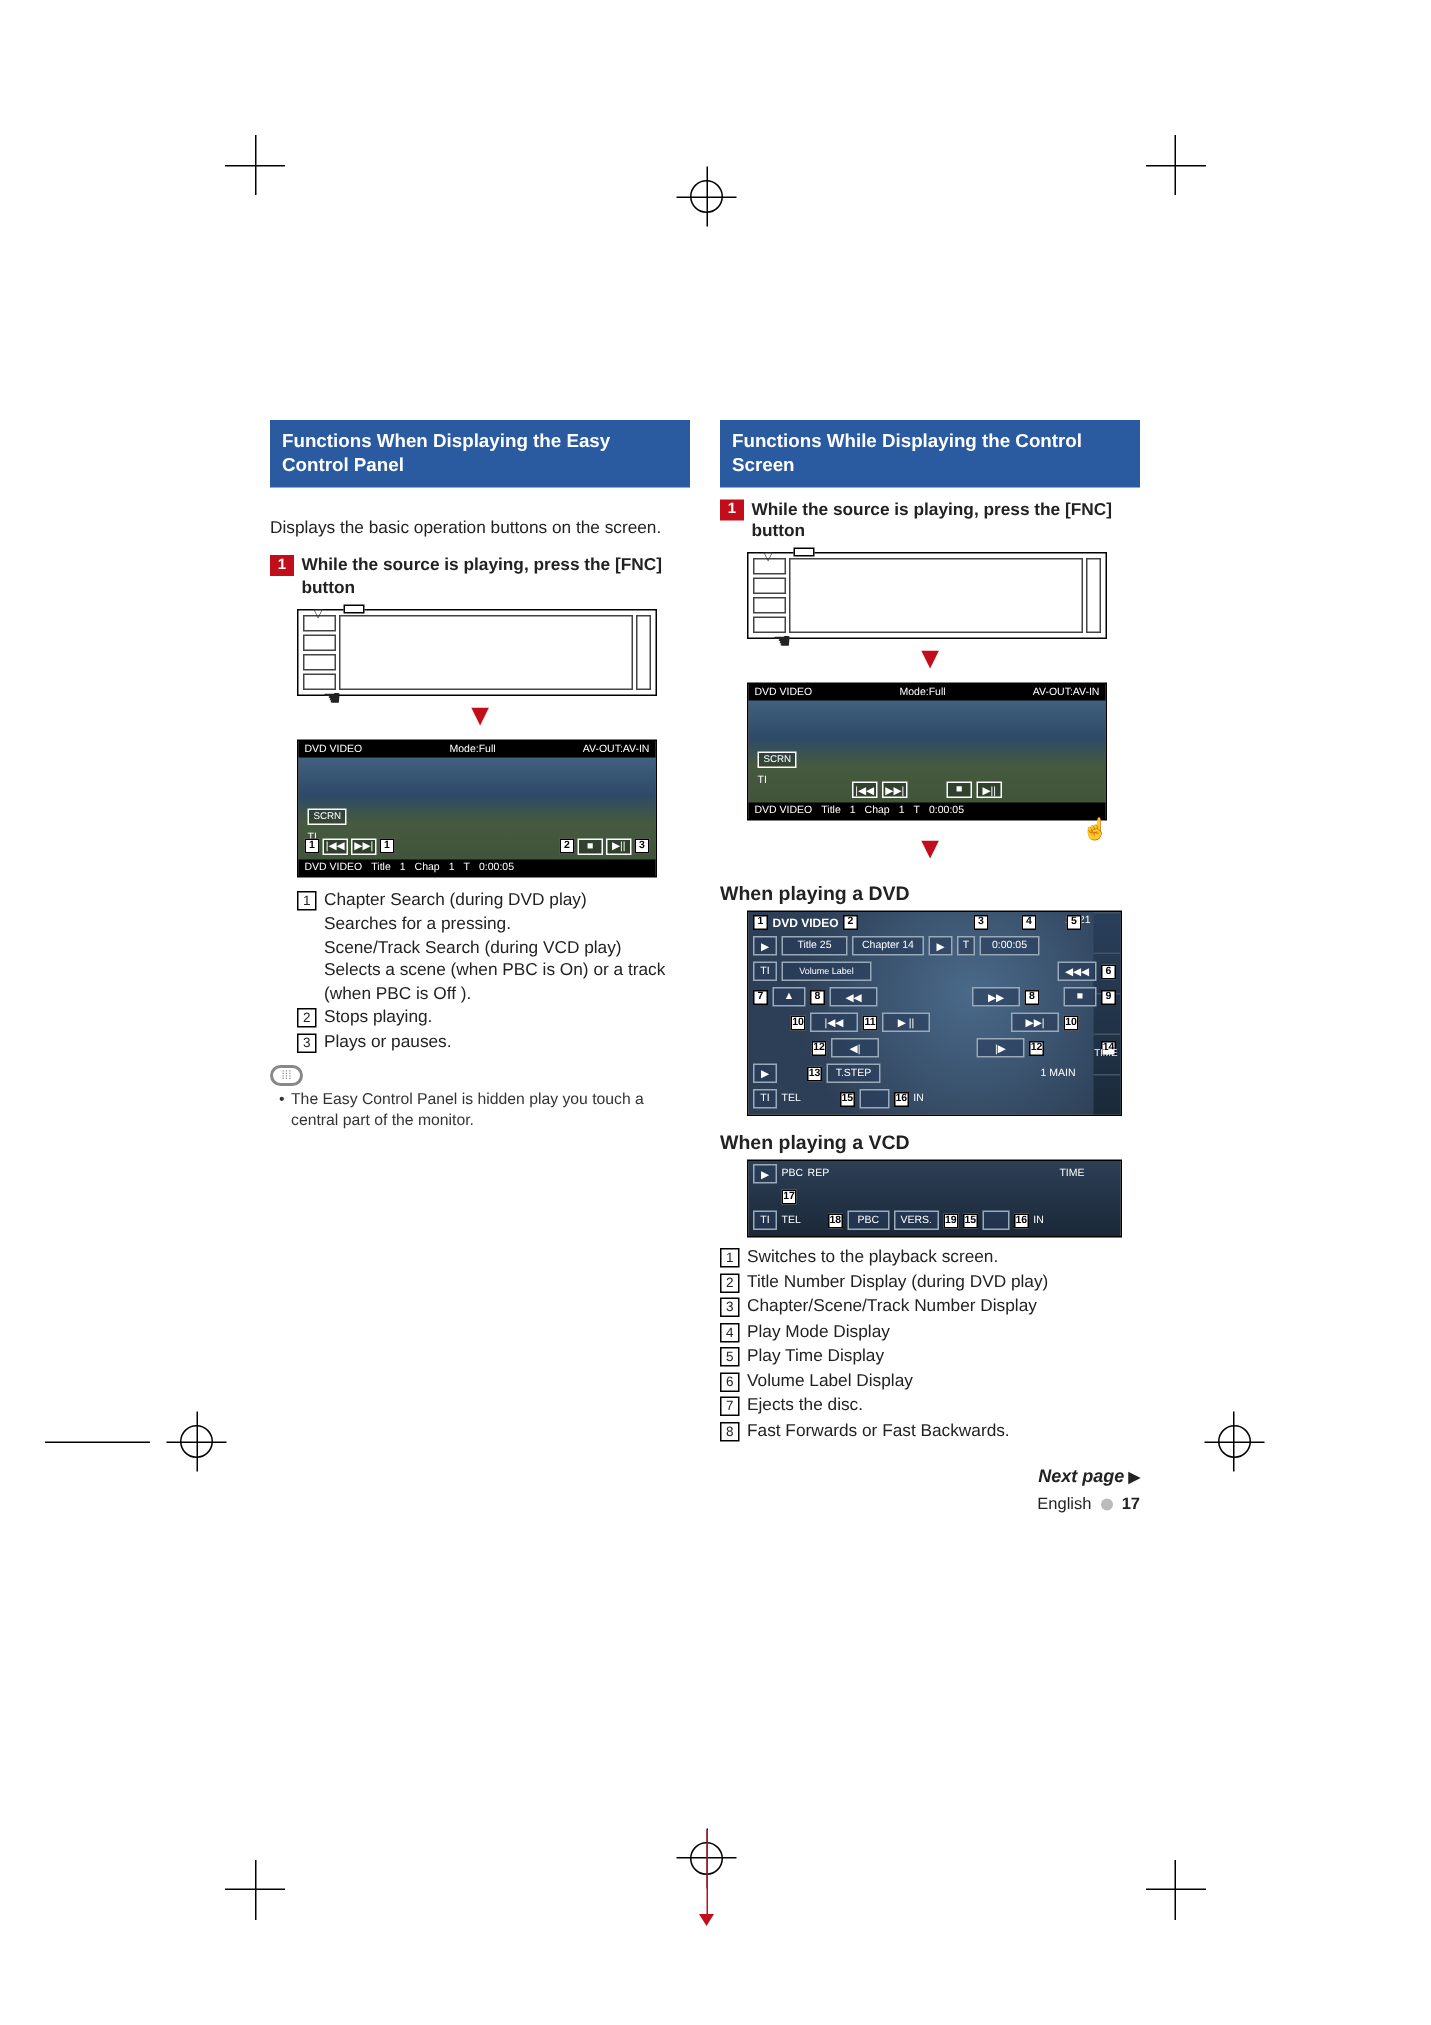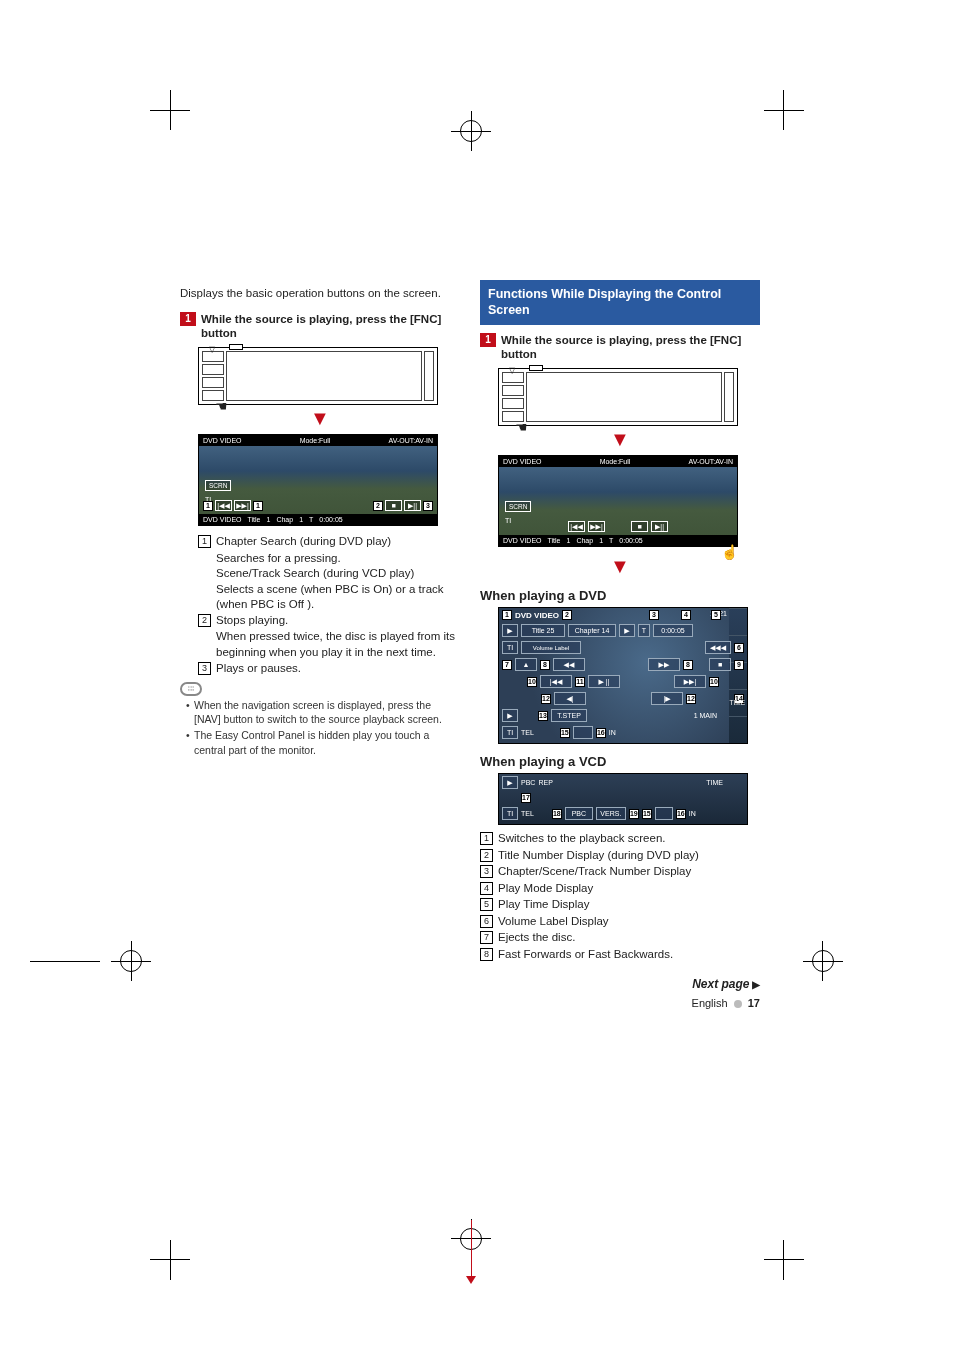--- a/index.html
+++ b/index.html
@@ -31,21 +31,21 @@
     color: #fff;
     font-weight: bold;
     font-size: 12.5px;
     padding: 6px 8px;
     line-height: 1.3;
     margin-bottom: 4px;
   }
   .intro {
     font-size: 11.5px;
     line-height: 1.35;
-    margin: 6px 0 10px 0;
+    margin: 20px 0 10px 0;
   }
   .step {
     display: flex;
     align-items: flex-start;
     gap: 5px;
     margin-top: 8px;
   }
   .step-badge {
     background: #c10e1a;
     color: #fff;
@@ -440,20 +440,21 @@
 </div>
 <div class="crop" style="right:60px;bottom:20px;">
   <div class="crop-cross-h" style="right:90px;bottom:70px;"></div>
   <div class="crop-cross-v" style="right:110px;bottom:50px;"></div>
 </div>
 
 <div class="page">
 <div class="cols">
 
 <div class="col">
+  <div class="section-header">Functions When Displaying the Easy Control Panel</div>
   <div class="intro">Displays the basic operation buttons on the screen.</div>
 
   <div class="step">
     <div class="step-badge">1</div>
     <div class="step-text">While the source is playing, press the [FNC] button</div>
   </div>
 
   <div class="device-diagram">
     <div class="device-box">
       <span class="device-eject">▽</span>
@@ -512,31 +513,29 @@
       <div class="desc-text">Chapter Search (during DVD play)</div>
     </div>
     <div class="desc-sub">Searches for a pressing.</div>
     <div class="desc-sub">Scene/Track Search (during VCD play)</div>
     <div class="desc-sub">Selects a scene (when PBC is On) or a track (when PBC is Off ).</div>
 
     <div class="desc-item">
       <div class="desc-num">2</div>
       <div class="desc-text">Stops playing.</div>
     </div>
-    <div class="desc-sub">When pressed twice, the disc is played from its beginning when you play it in the next time.</div>
 
     <div class="desc-item">
       <div class="desc-num">3</div>
       <div class="desc-text">Plays or pauses.</div>
     </div>
   </div>
 
   <div class="note-icon">⁞⁞⁞</div>
   <ul class="bullet-list">
-    <li>When the navigation screen is displayed, press the [NAV] button to switch to the source playback screen.</li>
     <li>The Easy Control Panel is hidden play you touch a central part of the monitor.</li>
   </ul>
 </div>
 
 <div class="col">
   <div class="section-header">Functions While Displaying the Control Screen</div>
 
   <div class="step">
     <div class="step-badge">1</div>
     <div class="step-text">While the source is playing, press the [FNC] button</div>

